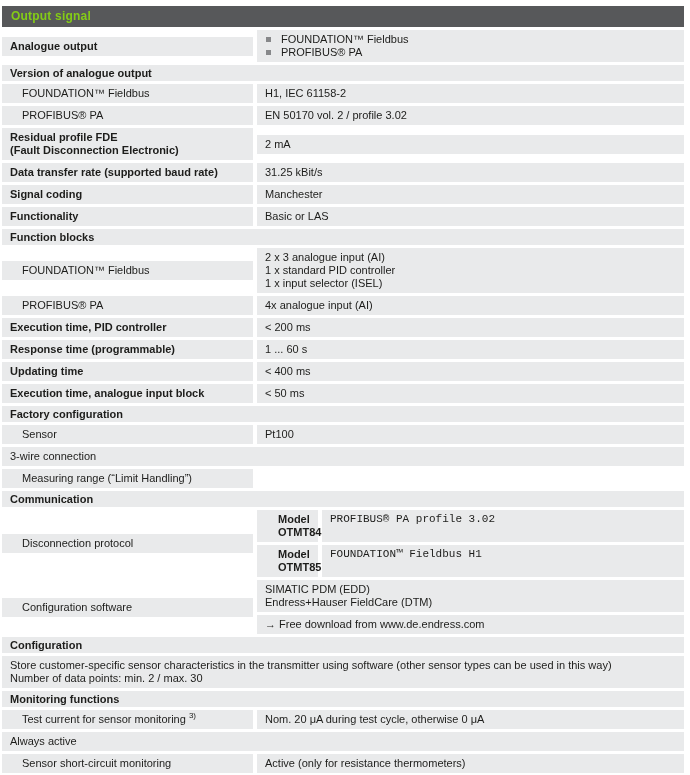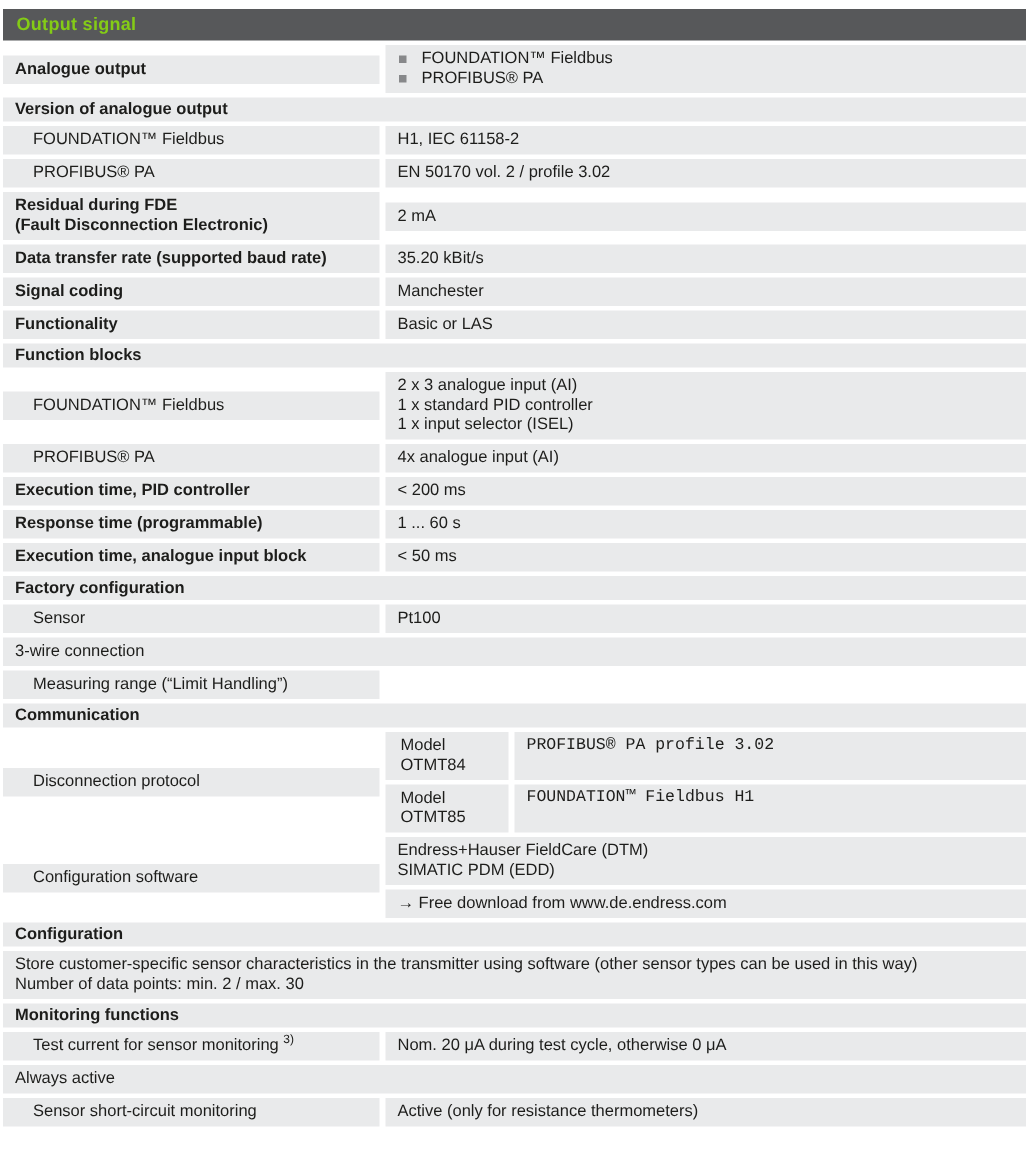--- a/index.html
+++ b/index.html
@@ -26,22 +26,23 @@
   }
   .label-cell.plain{font-weight:normal;padding-left:20px;}
   .label-cell sup{font-size:8px;line-height:0;vertical-align:super;}
   .value-stack{flex:1;display:flex;flex-direction:column;gap:3px;min-width:0;}
   .value-cell{
     background:var(--row-bg,#e9eaeb);font-size:11px;line-height:13px;
     padding:3px 10px 3px 8px;flex:1;box-sizing:border-box;
   }
   .value-cell.split{background:transparent;display:flex;gap:4px;padding:0;}
   .value-cell.split .col-a{
-    flex:none;width:82px;box-sizing:border-box;background:var(--row-bg,#e9eaeb);
-    padding:3px 4px 3px 10px;
+    flex:none;width:61px;box-sizing:border-box;background:var(--row-bg,#e9eaeb);
+    padding:3px 4px 3px 21px;
+    font-weight:bold;
   }
   .value-cell.split .col-b{
     flex:1;background:var(--row-bg,#e9eaeb);padding:3px 8px 3px 8px;font-family:Liberation Mono, monospace;
   }
   .bullet-line{display:flex;align-items:flex-start;}
   .bullet-sq{
     flex:none;width:5px;height:5px;background:#87888a;margin:4px 10px 0 1px;
   }
   .vline{white-space:pre-wrap;}
 </style>
@@ -86,36 +87,36 @@
           <div class="vline">PROFIBUS® PA</div>
         </div>
         <div class="value-stack">
           <div class="value-cell">
             <div class="vline">EN 50170 vol. 2 / profile 3.02</div>
           </div>
         </div>
       </div>
       <div class="spec-row">
         <div class="label-cell">
-          <div class="vline">Residual during FDE</div>
+          <div class="vline">Residual profile FDE</div>
           <div class="vline">(Fault Disconnection Electronic)</div>
         </div>
         <div class="value-stack">
           <div class="value-cell">
             <div class="vline">2 mA</div>
           </div>
         </div>
       </div>
       <div class="spec-row">
         <div class="label-cell">
           <div class="vline">Data transfer rate (supported baud rate)</div>
         </div>
         <div class="value-stack">
           <div class="value-cell">
-            <div class="vline">35.20 kBit/s</div>
+            <div class="vline">31.25 kBit/s</div>
           </div>
         </div>
       </div>
       <div class="spec-row">
         <div class="label-cell">
           <div class="vline">Signal coding</div>
         </div>
         <div class="value-stack">
           <div class="value-cell">
             <div class="vline">Manchester</div>
@@ -170,20 +171,30 @@
           <div class="vline">Response time (programmable)</div>
         </div>
         <div class="value-stack">
           <div class="value-cell">
             <div class="vline">1 ... 60 s</div>
           </div>
         </div>
       </div>
       <div class="spec-row">
         <div class="label-cell">
+          <div class="vline">Updating time</div>
+        </div>
+        <div class="value-stack">
+          <div class="value-cell">
+            <div class="vline">&lt; 400 ms</div>
+          </div>
+        </div>
+      </div>
+      <div class="spec-row">
+        <div class="label-cell">
           <div class="vline">Execution time, analogue input block</div>
         </div>
         <div class="value-stack">
           <div class="value-cell">
             <div class="vline">&lt; 50 ms</div>
           </div>
         </div>
       </div>
       <div class="section-row">Factory configuration</div>
       <div class="spec-row">
@@ -223,22 +234,22 @@
             <div class="col-b">FOUNDATION™ Fieldbus H1</div>
           </div>
         </div>
       </div>
       <div class="spec-row">
         <div class="label-cell plain">
           <div class="vline">Configuration software</div>
         </div>
         <div class="value-stack">
           <div class="value-cell">
+            <div class="vline">SIMATIC PDM (EDD)</div>
             <div class="vline">Endress+Hauser FieldCare (DTM)</div>
-            <div class="vline">SIMATIC PDM (EDD)</div>
           </div>
           <div class="value-cell">
             <div class="vline">→ Free download from www.de.endress.com</div>
           </div>
         </div>
       </div>
       <div class="section-row">Configuration</div>
       <div class="spec-row">
         <div class="value-stack">
           <div class="value-cell">

